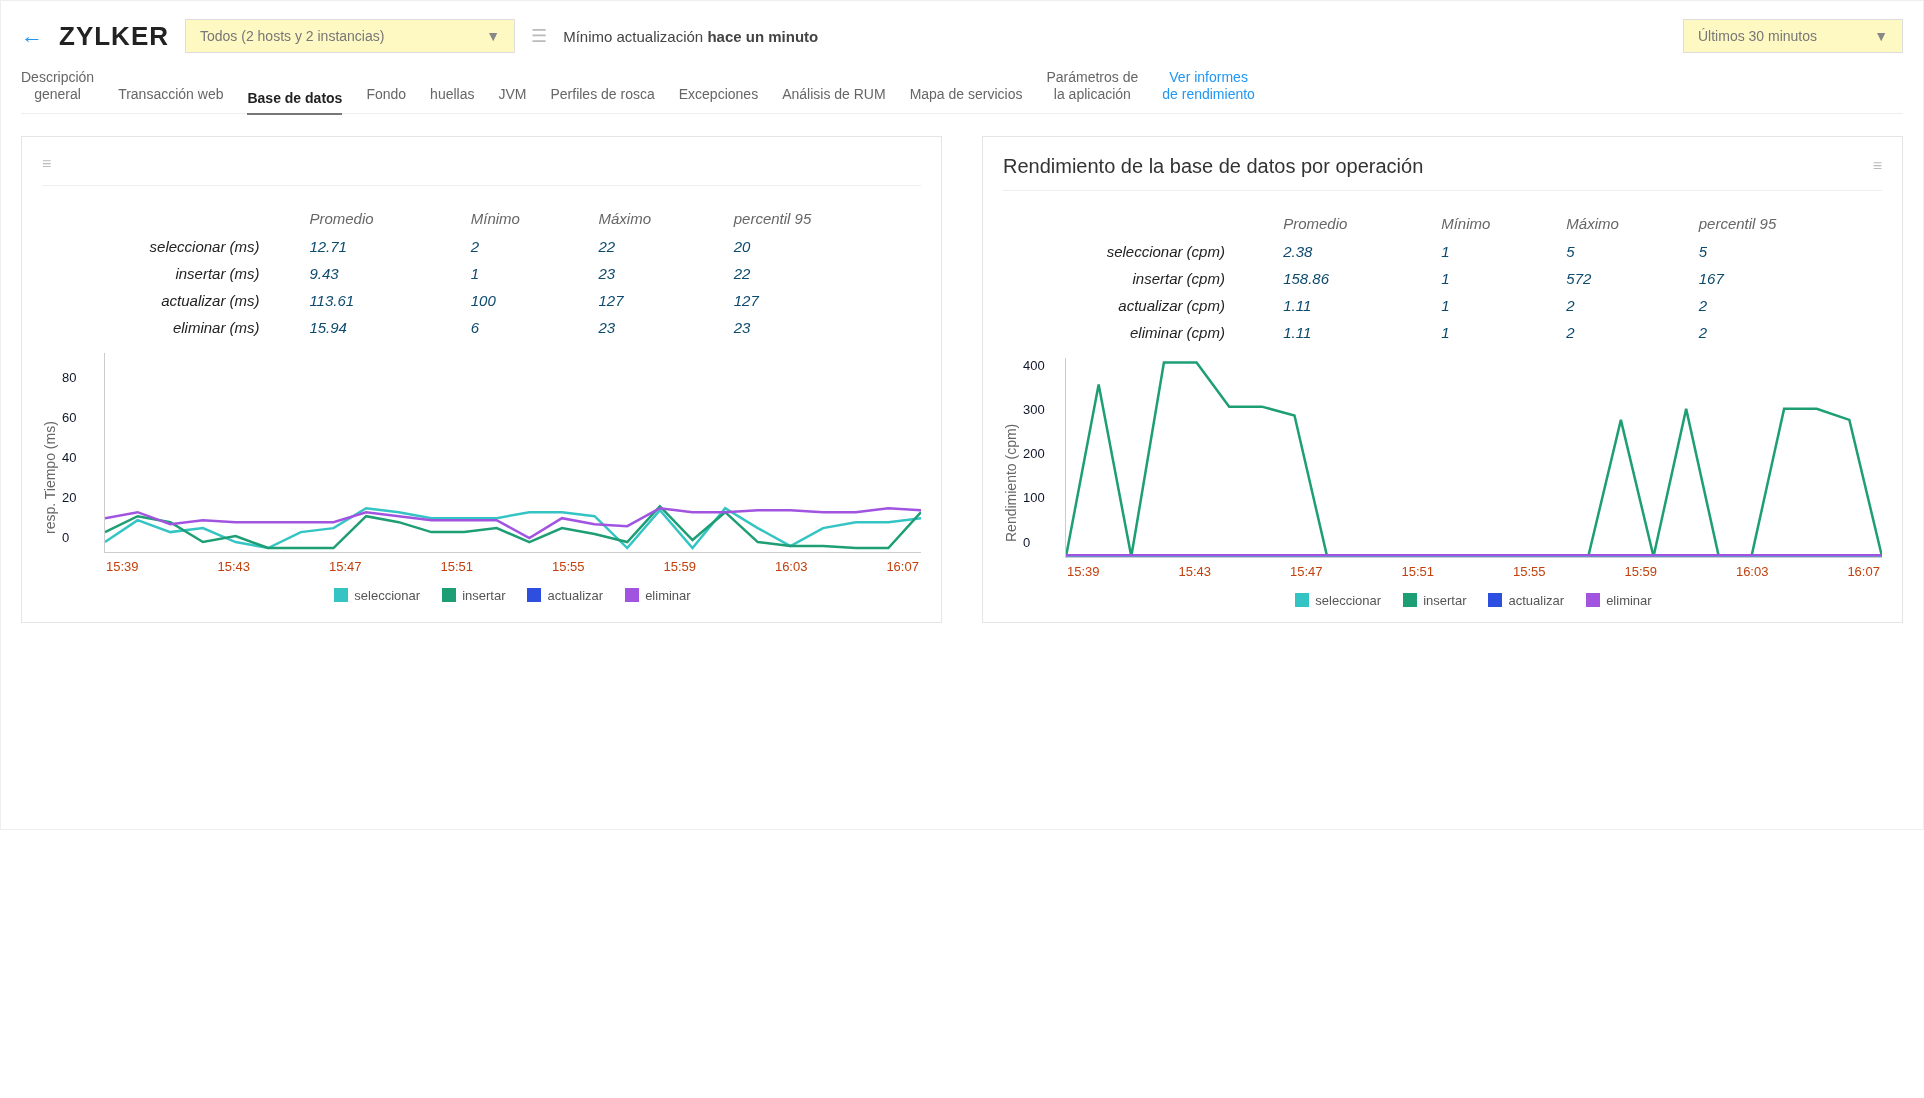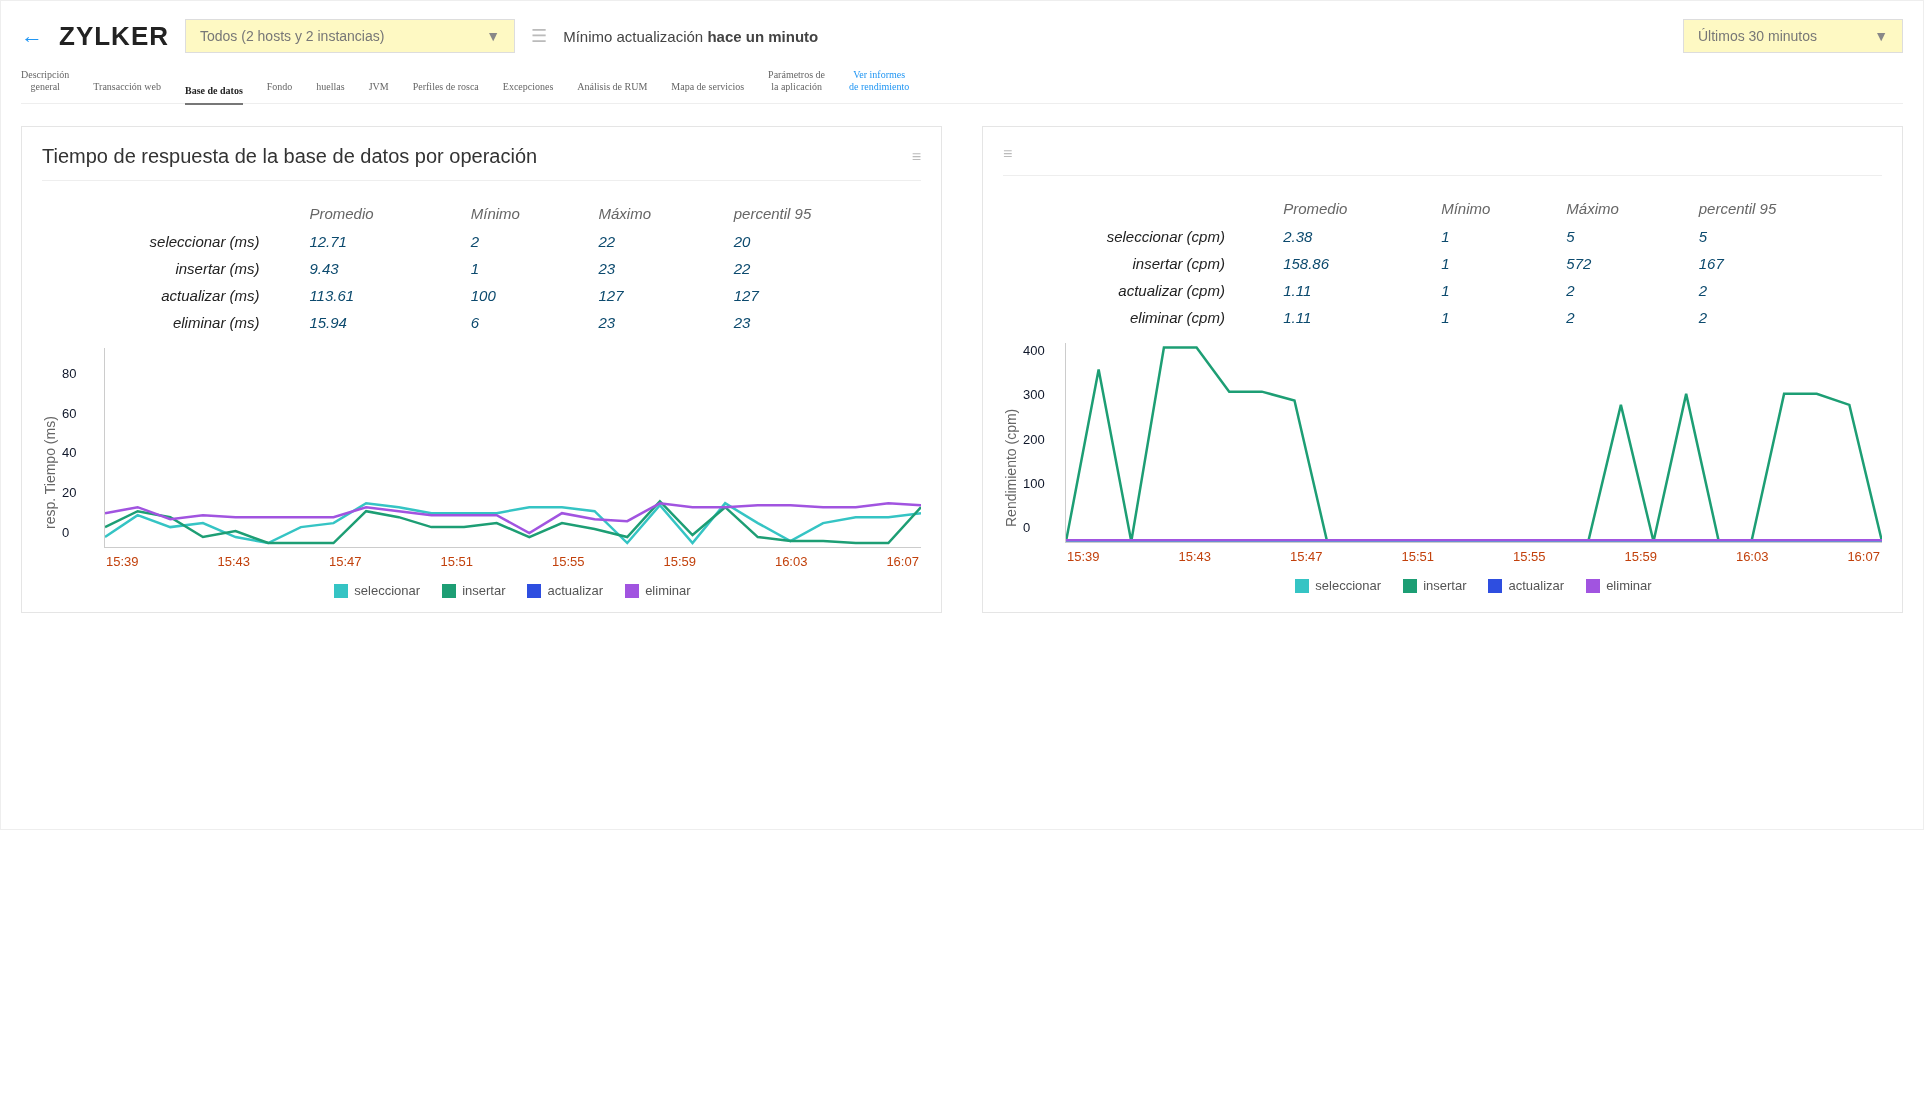--- a/index.html
+++ b/index.html
@@ -10,21 +10,21 @@
 .back-arrow { color: #2196F3; font-size: 22px; cursor: pointer; }
 .brand { font-size: 26px; font-weight: 600; letter-spacing: 1px; color: #222; }
 .select-box { border: 1px solid #ddd; padding: 8px 14px; min-width: 330px; display: flex; justify-content: space-between; align-items: center; color: #777; cursor: pointer; background: #fef9c3; }
 .select-box .caret { color: #888; }
 .menu-icon { color: #bbb; font-size: 18px; }
 .update-text { color: #444; font-size: 15px; }
 .update-text b { font-weight: 600; }
 .right-select { margin-left: auto; min-width: 220px; }
 
 .tabs { display: flex; align-items: flex-end; gap: 24px; border-bottom: 1px solid #eee; padding-bottom: 10px; margin-bottom: 22px; flex-wrap: wrap; }
-.tab { color: #666; font-size: 10px; cursor: pointer; text-align: center; line-height: 1.2; font-family: Liberation Serif, serif; }
+.tab { color: #666; font-size: 14px; cursor: pointer; text-align: center; line-height: 1.2; }
 .tab.active { color: #222; font-weight: 700; border-bottom: 2px solid #777; padding-bottom: 6px; margin-bottom: -12px; }
 .tab.link { color: #2196F3; }
 
 .panels { display: flex; gap: 40px; }
 .panel { flex: 1; border: 1px solid #e5e5e5; padding: 18px 20px 14px; }
 .panel-head { display: flex; justify-content: space-between; align-items: center; border-bottom: 1px solid #eee; padding-bottom: 12px; margin-bottom: 18px; }
 .panel-title { font-size: 20px; font-weight: 500; color: #333; }
 .panel-menu { color: #bbb; font-size: 16px; cursor: pointer; }
 
 .stat-table { width: 100%; border-collapse: collapse; margin-bottom: 12px; font-style: italic; }
@@ -77,21 +77,20 @@
       <div class="tab">Excepciones</div>
       <div class="tab">Análisis de RUM</div>
       <div class="tab">Mapa de servicios</div>
       <div class="tab">Parámetros de<br>la aplicación</div>
       <div class="tab link">Ver informes<br>de rendimiento</div>
     </div>
 
   <div class="panels">
     <div class="panel">
       <div class="panel-head">
-        <div class="panel-title">Tiempo de respuesta de la base de datos por operación</div>
         <div class="panel-menu">≡</div>
       </div>
       <table class="stat-table" id="table-left">
           <tbody>
             <tr>
               <th></th>
               <th></th>
               <th>Promedio</th>
               <th>Mínimo</th>
               <th>Máximo</th>
@@ -175,20 +174,21 @@
                 <span class="swatch" style="background:#A154E0"></span>
                 <span>eliminar</span>
               </div>
             </div>
         </div>
       </div>
     </div>
 
     <div class="panel">
       <div class="panel-head">
+        <div class="panel-title">Rendimiento de la base de datos por operación</div>
         <div class="panel-menu">≡</div>
       </div>
       <table class="stat-table" id="table-right">
           <tbody>
             <tr>
               <th></th>
               <th></th>
               <th>Promedio</th>
               <th>Mínimo</th>
               <th>Máximo</th>

